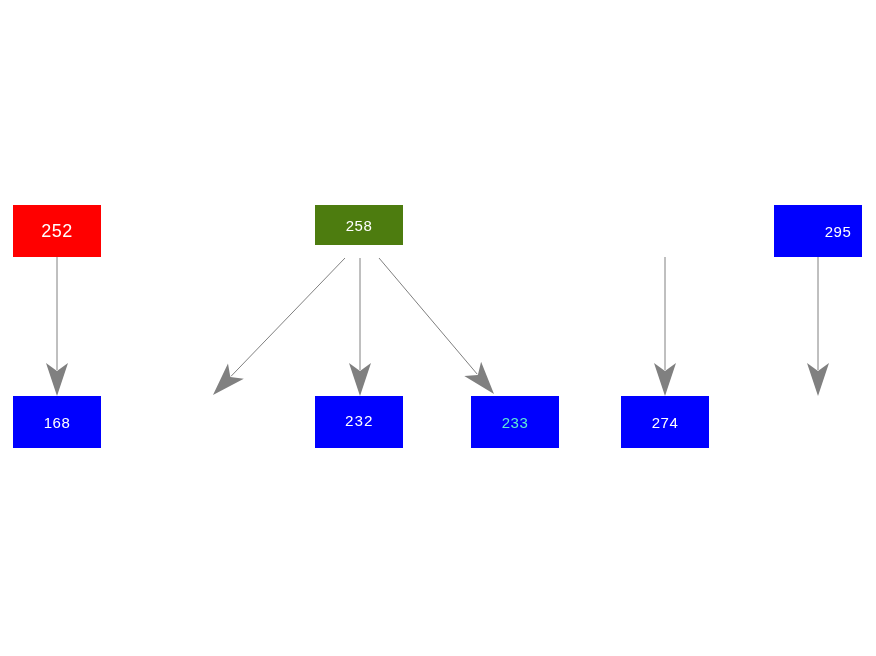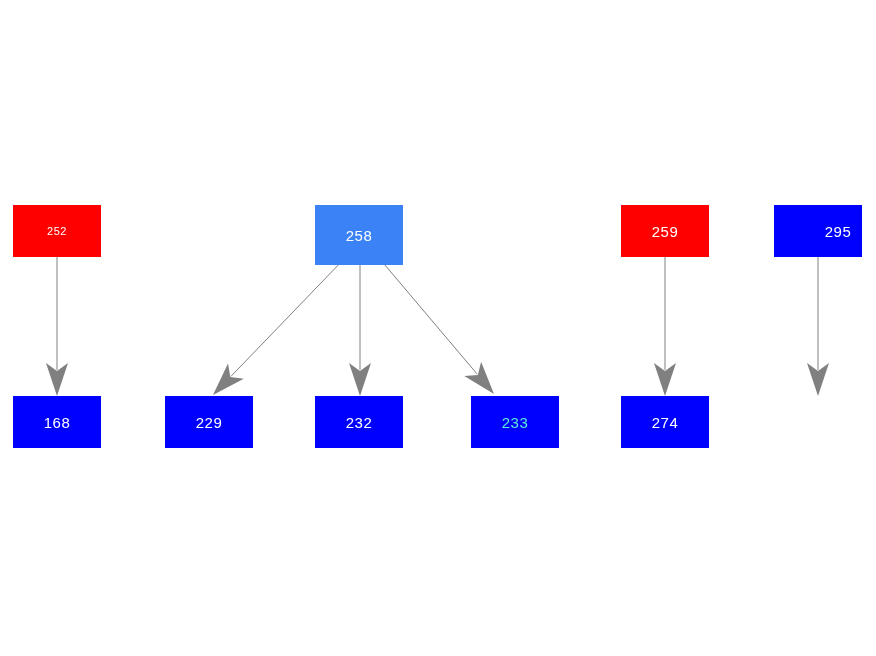--- a/index.html
+++ b/index.html
@@ -79,39 +79,33 @@
         <line x1="665" y1="257" x2="665" y2="370" stroke="#808080" stroke-width="1"></line>
         <polygon points="665,396 676,363 665,371 654,363" fill="#808080"></polygon>
       </g>
       <g>
         <line x1="818" y1="257" x2="818" y2="370" stroke="#808080" stroke-width="1"></line>
         <polygon points="818,396 829,363 818,371 807,363" fill="#808080"></polygon>
       </g>
     </svg>
 
   <div id="node-layer">
-      <div class="node" style="left: 13px; top: 205px; width: 88px; height: 52px; background: rgb(255, 0, 0); color: rgb(255, 255, 255); font-size: 11px;">
+      <div class="node" style="left: 13px; top: 205px; width: 88px; height: 52px; background: rgb(255, 0, 0); color: rgb(255, 255, 255); font-size: 18px;">
         <span class="node-label">252</span>
       </div>
-      <div class="node" style="left: 315px; top: 205px; width: 88px; height: 60px; background: #3b82f6; color: rgb(255, 255, 255); font-size: 15px;">
+      <div class="node" style="left: 315px; top: 205px; width: 88px; height: 40px; background: #4d7c0f; color: rgb(255, 255, 255); font-size: 15px;">
         <span class="node-label">258</span>
-      </div>
-      <div class="node" style="left: 621px; top: 205px; width: 88px; height: 52px; background: rgb(255, 0, 0); color: rgb(255, 255, 255); font-size: 15px;">
-        <span class="node-label">259</span>
       </div>
       <div class="node" style="left: 774px; top: 205px; width: 88px; height: 52px; background: rgb(0, 0, 255); color: rgb(255, 255, 255); font-size: 15px; padding-left: 40px;">
         <span class="node-label">295</span>
       </div>
       <div class="node" style="left: 13px; top: 396px; width: 88px; height: 52px; background: rgb(0, 0, 255); color: rgb(255, 255, 255); font-size: 15px;">
         <span class="node-label">168</span>
       </div>
-      <div class="node" style="left: 165px; top: 396px; width: 88px; height: 52px; background: rgb(0, 0, 255); color: rgb(255, 255, 255); font-size: 15px;">
-        <span class="node-label">229</span>
-      </div>
-      <div class="node" style="left: 315px; top: 396px; width: 88px; height: 52px; background: rgb(0, 0, 255); color: rgb(255, 255, 255); font-size: 15px;">
+      <div class="node" style="left: 315px; top: 396px; width: 88px; height: 52px; background: rgb(0, 0, 255); color: rgb(255, 255, 255); font-size: 15px; font-family: Liberation Mono, monospace;">
         <span class="node-label">232</span>
       </div>
       <div class="node" style="left: 471px; top: 396px; width: 88px; height: 52px; background: rgb(0, 0, 255); color: #5eead4; font-size: 15px;">
         <span class="node-label">233</span>
       </div>
       <div class="node" style="left: 621px; top: 396px; width: 88px; height: 52px; background: rgb(0, 0, 255); color: rgb(255, 255, 255); font-size: 15px;">
         <span class="node-label">274</span>
       </div>
     </div>
 

